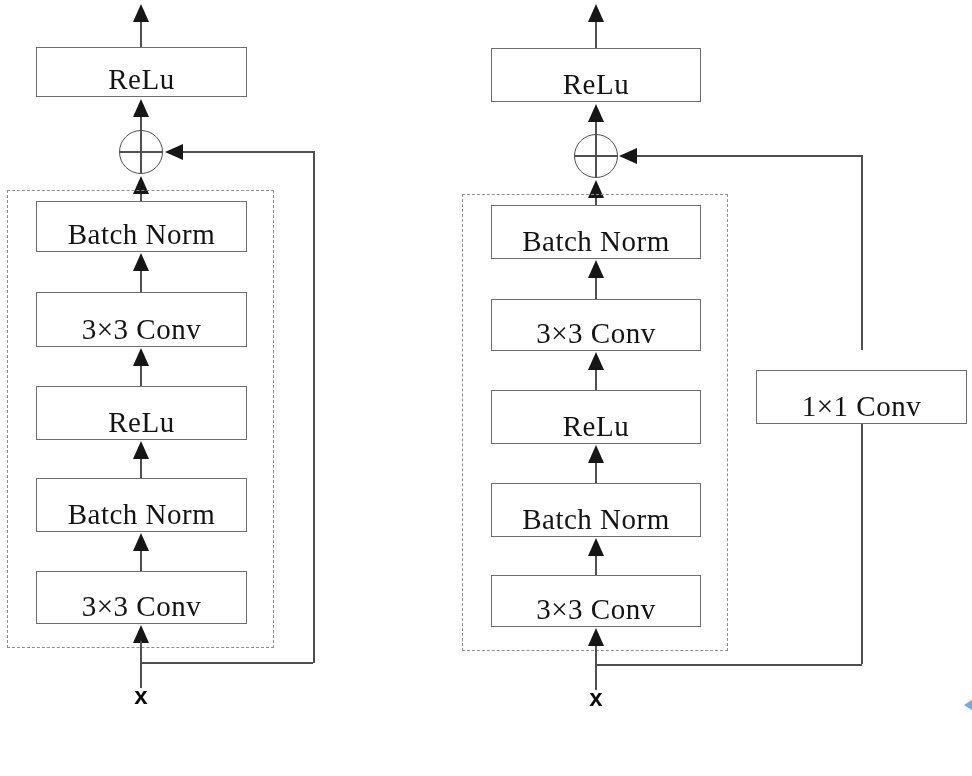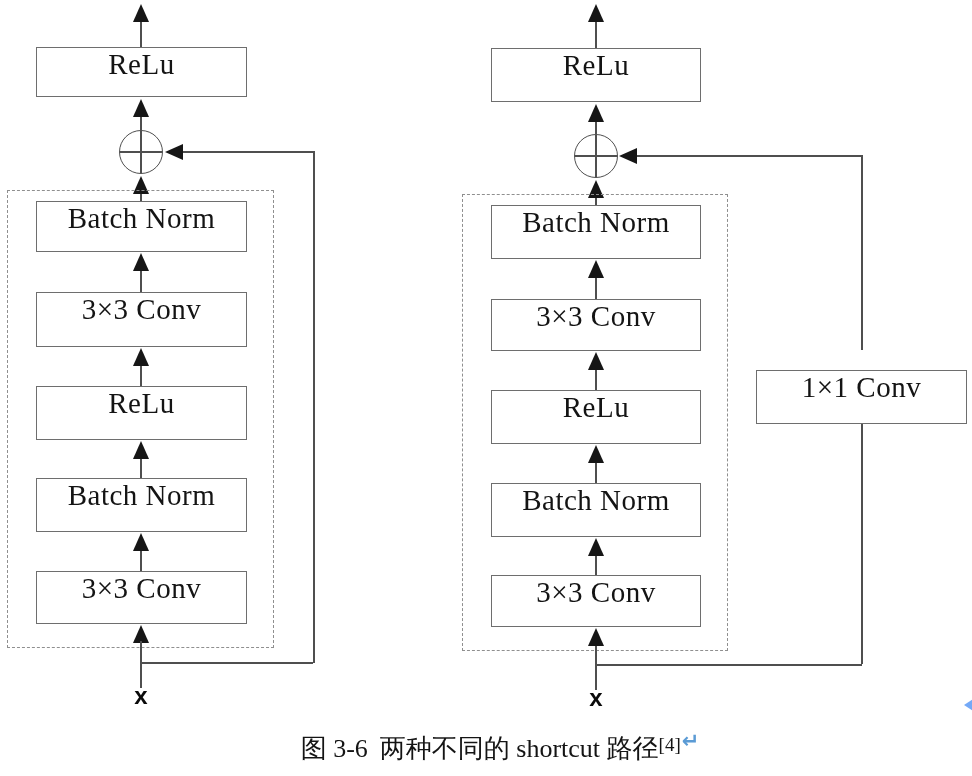--- a/index.html
+++ b/index.html
@@ -14,21 +14,21 @@
   html,body{margin:0;padding:0;background:#ffffff;}
   #stage{
     position:relative;width:972px;height:776px;background:#ffffff;
     overflow:hidden;
     font-family:"Liberation Serif","DejaVu Serif",serif;
     color:var(--text);
   }
   .box{
     position:absolute;background:#ffffff;
     border:1.5px solid var(--boxborder);
-    display:flex;align-items:flex-start;justify-content:center;
+    display:flex;align-items:flex-end;justify-content:center;
     font-size:29px;letter-spacing:0.5px;box-sizing:border-box;
   }
   .dashrect{
     position:absolute;border:1.5px dashed var(--dash);box-sizing:border-box;
   }
   .vline{position:absolute;width:1.5px;background:var(--line);}
   .hline{position:absolute;height:1.5px;background:var(--line);}
   .arr-up{
     position:absolute;width:0;height:0;
     border-left:8px solid transparent;border-right:8px solid transparent;
@@ -191,19 +191,16 @@
 
     <div class="box" style="left:756px;top:370px;width:211px;height:54px;">
       <span>1×1 Conv</span>
     </div>
 
     <div class="vline" style="left:861px;top:155px;height:195px;"></div>
     <div class="hline" style="left:637px;top:155px;width:225px;"></div>
     <div class="arr-left" style="left:619px;top:148px;"></div>
   </div>
 
-  <div id="caption">
-    <span class="figno">图 3-6</span><span>两种不同的 shortcut 路径</span><sup>[4]</sup><span class="retmark">↵</span>
-  </div>
 
   <div class="edge-arrow"></div>
 
 </div>
 
 </body></html>

